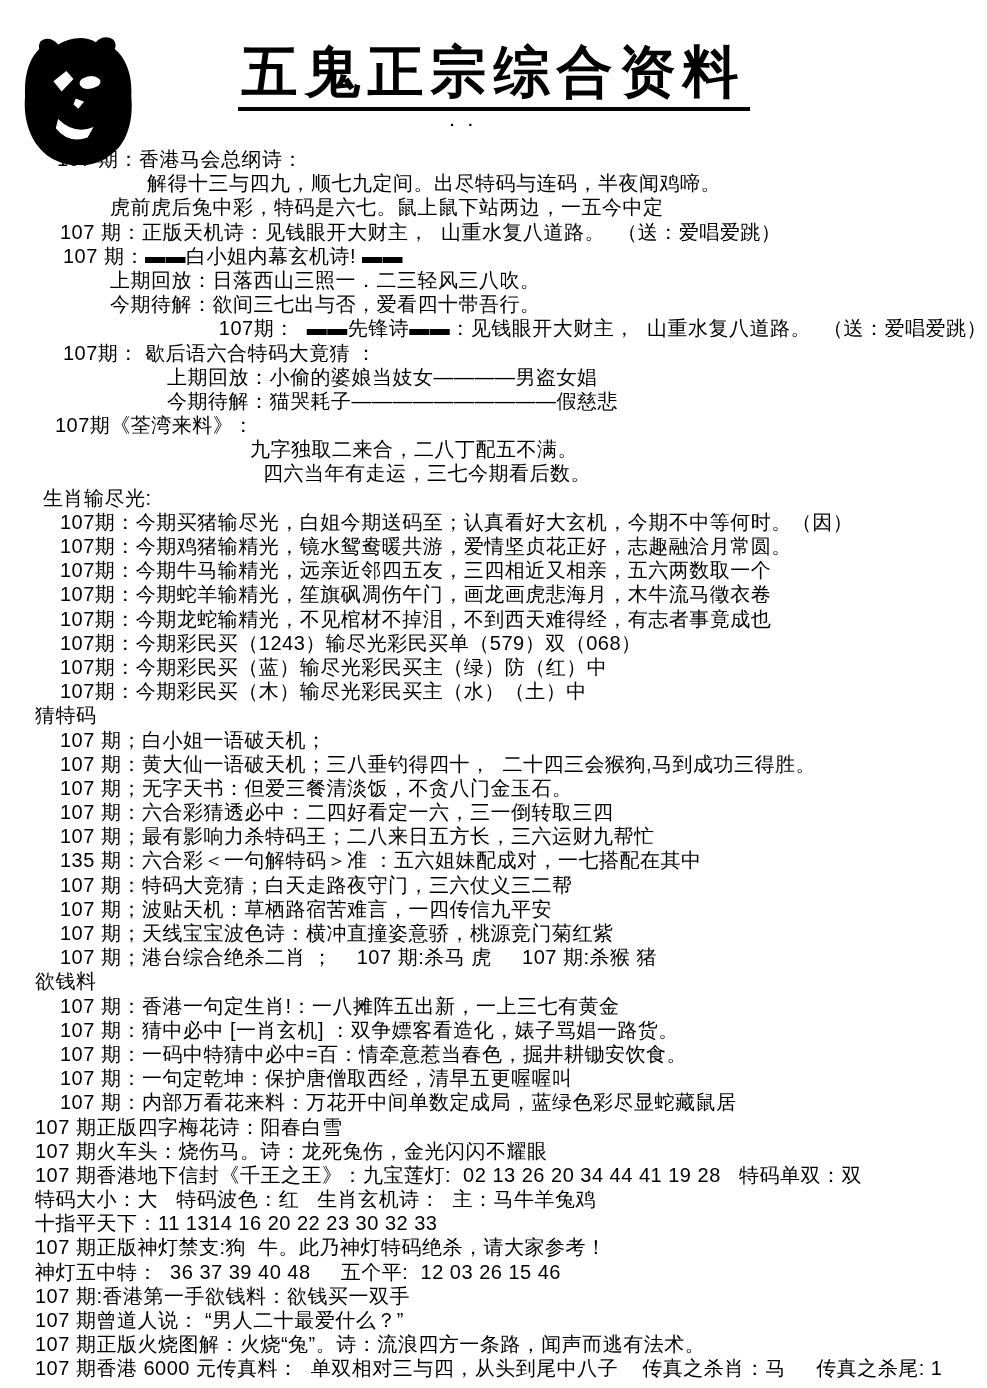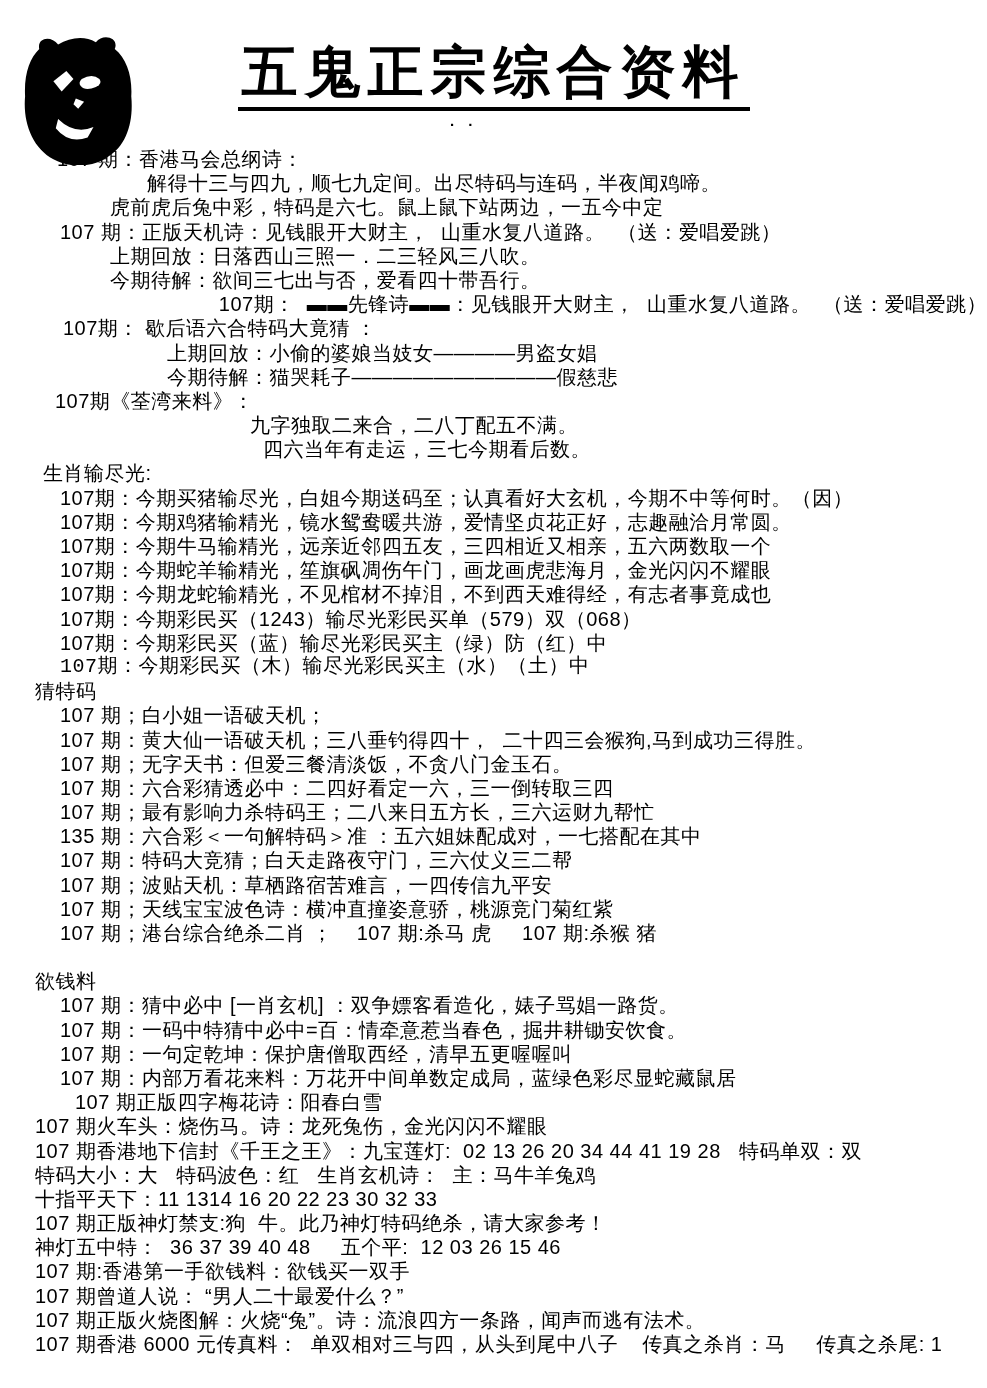--- a/index.html
+++ b/index.html
@@ -85,55 +85,57 @@
     </div>
 
     <div class="title-dots">. .</div>
   </div>
 
   <div class="content">
       <div class="line" style="padding-left: 22px;">107 期：香港马会总纲诗：</div>
       <div class="line" style="padding-left: 112px;">解得十三与四九，顺七九定间。出尽特码与连码，半夜闻鸡啼。</div>
       <div class="line" style="padding-left: 75px;">虎前虎后兔中彩，特码是六七。鼠上鼠下站两边，一五今中定</div>
       <div class="line" style="padding-left: 25px;">107 期：正版天机诗：见钱眼开大财主，  山重水复八道路。  （送：爱唱爱跳）</div>
+      <div class="line" style="padding-left: 28px;">107 期：▬▬白小姐内幕玄机诗! ▬▬</div>
       <div class="line" style="padding-left: 75px;">上期回放：日落西山三照一．二三轻风三八吹。</div>
       <div class="line" style="padding-left: 75px;">今期待解：欲间三七出与否，爱看四十带吾行。</div>
       <div class="line" style="padding-left: 28px; text-align: right;">107期：  ▬▬先锋诗▬▬：见钱眼开大财主，  山重水复八道路。  （送：爱唱爱跳）</div>
       <div class="line" style="padding-left: 28px;">107期： 歇后语六合特码大竟猜 ：</div>
       <div class="line" style="padding-left: 132px;">上期回放：小偷的婆娘当妓女————男盗女娼</div>
       <div class="line" style="padding-left: 132px;">今期待解：猫哭耗子——————————假慈悲</div>
       <div class="line" style="padding-left: 20px;">107期《荃湾来料》：</div>
       <div class="line" style="padding-left: 215px;">九字独取二来合，二八丁配五不满。</div>
       <div class="line" style="padding-left: 228px;">四六当年有走运，三七今期看后数。</div>
       <div class="line" style="padding-left: 8px;">生肖输尽光:</div>
       <div class="line" style="padding-left: 25px;">107期：今期买猪输尽光，白姐今期送码至；认真看好大玄机，今期不中等何时。（因）</div>
       <div class="line" style="padding-left: 25px;">107期：今期鸡猪输精光，镜水鸳鸯暖共游，爱情坚贞花正好，志趣融洽月常圆。</div>
       <div class="line" style="padding-left: 25px;">107期：今期牛马输精光，远亲近邻四五友，三四相近又相亲，五六两数取一个</div>
-      <div class="line" style="padding-left: 25px;">107期：今期蛇羊输精光，笙旗砜凋伤午门，画龙画虎悲海月，金光闪闪不耀眼</div>
+      <div class="line" style="padding-left: 25px;">107期：今期蛇羊输精光，笙旗砜凋伤午门，画龙画虎悲海月，木牛流马徵衣卷</div>
       <div class="line" style="padding-left: 25px;">107期：今期龙蛇输精光，不见棺材不掉泪，不到西天难得经，有志者事竟成也</div>
       <div class="line" style="padding-left: 25px;">107期：今期彩民买（1243）输尽光彩民买单（579）双（068）</div>
       <div class="line" style="padding-left: 25px;">107期：今期彩民买（蓝）输尽光彩民买主（绿）防（红）中</div>
-      <div class="line" style="padding-left: 25px; font-family: Liberation Mono, monospace;">107期：今期彩民买（木）输尽光彩民买主（水）（土）中</div>
+      <div class="line" style="padding-left: 25px;">107期：今期彩民买（木）输尽光彩民买主（水）（土）中</div>
       <div class="line" style="padding-left: 0px;">猜特码</div>
       <div class="line" style="padding-left: 25px;">107 期；白小姐一语破天机；</div>
       <div class="line" style="padding-left: 25px;">107 期：黄大仙一语破天机；三八垂钓得四十，  二十四三会猴狗,马到成功三得胜。</div>
       <div class="line" style="padding-left: 25px;">107 期；无字天书：但爱三餐清淡饭，不贪八门金玉石。</div>
       <div class="line" style="padding-left: 25px;">107 期：六合彩猜透必中：二四好看定一六，三一倒转取三四</div>
       <div class="line" style="padding-left: 25px;">107 期；最有影响力杀特码王；二八来日五方长，三六运财九帮忙</div>
       <div class="line" style="padding-left: 25px;">135 期：六合彩＜一句解特码＞准 ：五六姐妹配成对，一七搭配在其中</div>
       <div class="line" style="padding-left: 25px;">107 期：特码大竞猜；白天走路夜守门，三六仗义三二帮</div>
       <div class="line" style="padding-left: 25px;">107 期；波贴天机：草栖路宿苦难言，一四传信九平安</div>
       <div class="line" style="padding-left: 25px;">107 期；天线宝宝波色诗：横冲直撞姿意骄，桃源竞门菊红紫</div>
       <div class="line" style="padding-left: 25px;">107 期；港台综合绝杀二肖 ；    107 期:杀马 虎     107 期:杀猴 猪</div>
-      <div class="line" style="padding-left: 0px; margin-top: 24px;">欲钱料</div>
+      <div class="line" style="padding-left: 0px;">欲钱料</div>
+      <div class="line" style="padding-left: 25px;">107 期：香港一句定生肖!：一八摊阵五出新，一上三七有黄金</div>
       <div class="line" style="padding-left: 25px;">107 期：猜中必中 [一肖玄机] ：双争嫖客看造化，婊子骂娼一路货。</div>
       <div class="line" style="padding-left: 25px;">107 期：一码中特猜中必中=百：情牵意惹当春色，掘井耕锄安饮食。</div>
       <div class="line" style="padding-left: 25px;">107 期：一句定乾坤：保护唐僧取西经，清早五更喔喔叫</div>
       <div class="line" style="padding-left: 25px;">107 期：内部万看花来料：万花开中间单数定成局，蓝绿色彩尽显蛇藏鼠居</div>
-      <div class="line" style="padding-left: 0px; margin-left: 40px;">107 期正版四字梅花诗：阳春白雪</div>
+      <div class="line" style="padding-left: 0px;">107 期正版四字梅花诗：阳春白雪</div>
       <div class="line" style="padding-left: 0px;">107 期火车头：烧伤马。诗：龙死兔伤，金光闪闪不耀眼</div>
       <div class="line" style="padding-left: 0px;">107 期香港地下信封《千王之王》：九宝莲灯:  02 13 26 20 34 44 41 19 28   特码单双：双</div>
       <div class="line" style="padding-left: 0px;">特码大小：大   特码波色：红   生肖玄机诗：  主：马牛羊兔鸡</div>
       <div class="line" style="padding-left: 0px;">十指平天下：11 1314 16 20 22 23 30 32 33</div>
       <div class="line" style="padding-left: 0px;">107 期正版神灯禁支:狗  牛。此乃神灯特码绝杀，请大家参考！</div>
       <div class="line" style="padding-left: 0px;">神灯五中特：  36 37 39 40 48     五个平:  12 03 26 15 46</div>
       <div class="line" style="padding-left: 0px;">107 期:香港第一手欲钱料：欲钱买一双手</div>
       <div class="line" style="padding-left: 0px;">107 期曾道人说： “男人二十最爱什么？”</div>
       <div class="line" style="padding-left: 0px;">107 期正版火烧图解：火烧“兔”。诗：流浪四方一条路，闻声而逃有法术。</div>
       <div class="line" style="padding-left: 0px;">107 期香港 6000 元传真料：  单双相对三与四，从头到尾中八子    传真之杀肖：马     传真之杀尾: 1</div>

